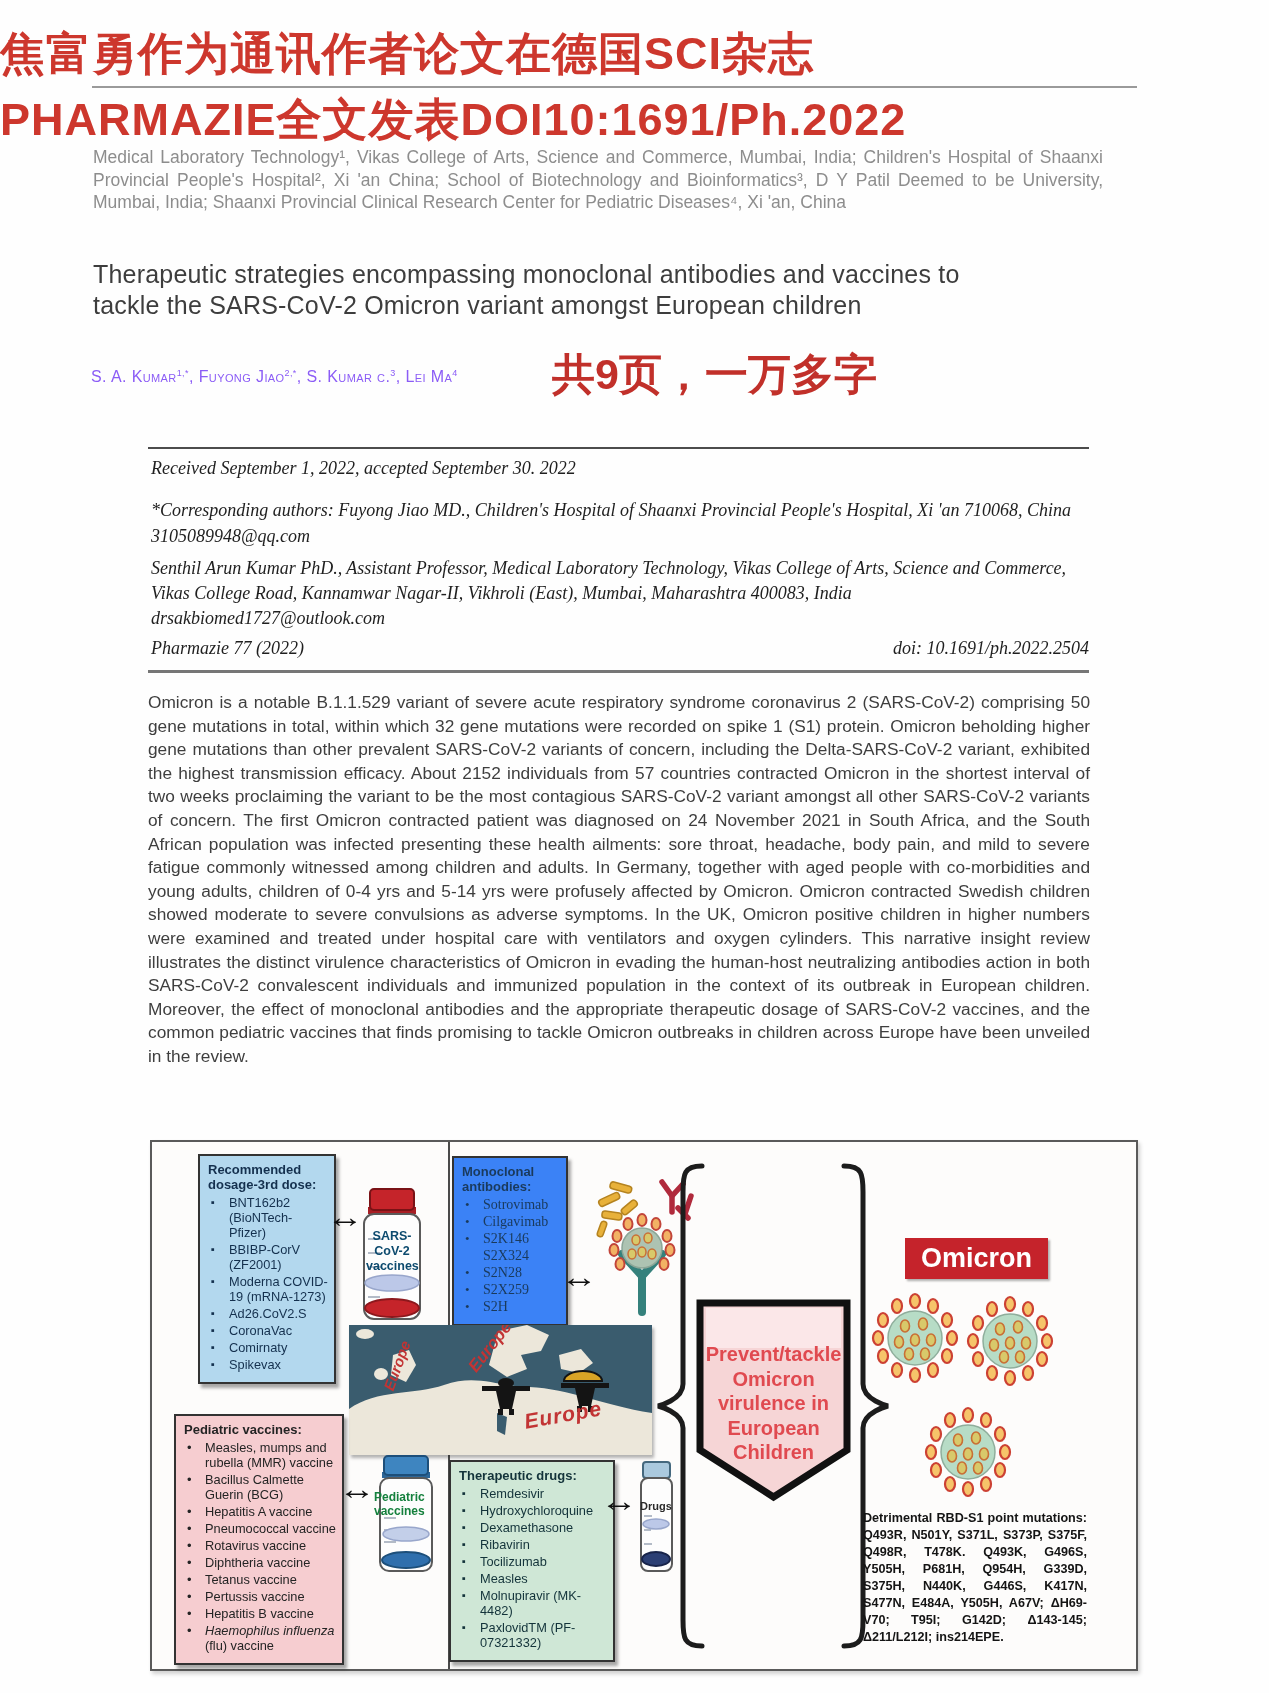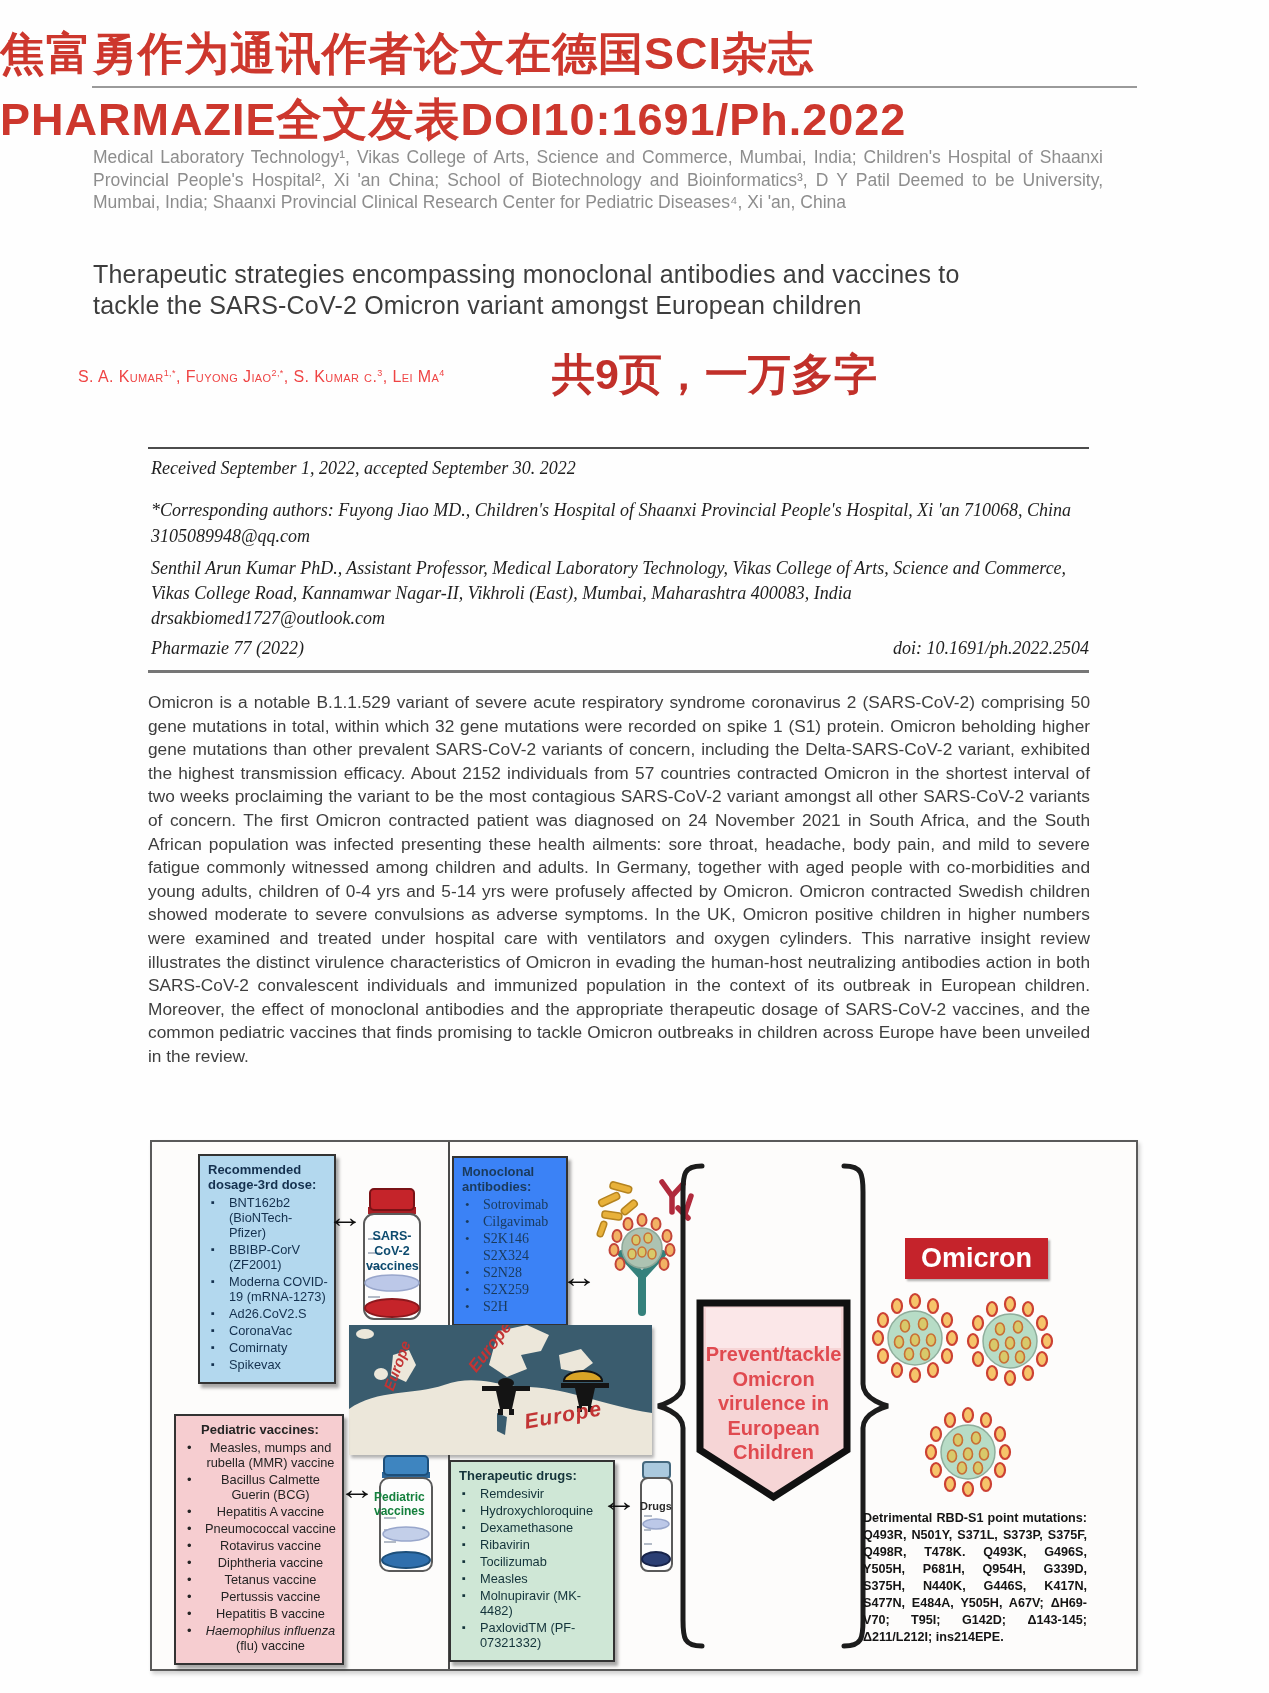--- a/index.html
+++ b/index.html
@@ -10,21 +10,21 @@
          font-weight:700;font-size:45px;letter-spacing:1px;white-space:nowrap;}
   .red-h1{top:24px;}
   .red-h2{top:90px;}
   .gray-rule{position:absolute;top:86px;left:92px;width:1045px;border-top:2px solid #9a9a9a;}
   
   .affil{position:absolute;left:93px;top:146px;width:1010px;font-size:17.5px;line-height:22.5px;
          color:#8d8d8d;text-align:justify;}
   
   .title{position:absolute;left:93px;top:247px;width:905px;font-size:25px;line-height:31px;
          font-weight:400;color:#3d3d3d;letter-spacing:.2px;margin-top:12px;}
-  .authors{position:absolute;left:78px;top:368px;font-size:16px;color:#ef4444;
+  .authors{position:absolute;left:91px;top:368px;font-size:16px;color:#8b5cf6;
            font-variant:small-caps;letter-spacing:.4px;}
   .authors sup{font-size:9px;}
   .pages-note{position:absolute;left:552px;top:346px;font-size:43px;font-weight:700;
               color:#c1302a;white-space:nowrap;}
   
   .serif{font-family:"Liberation Serif",serif;font-style:italic;color:#1f1f1f;}
   .rule1{position:absolute;top:447px;left:148px;width:941px;border-top:2px solid #4c4c4c;}
   .received{position:absolute;left:151px;top:458px;font-size:18px;}
   .corresp{position:absolute;left:151px;top:497px;width:938px;font-size:18px;line-height:26px;}
   .contact{position:absolute;left:151px;top:556px;width:938px;font-size:18px;line-height:25px;}
@@ -43,21 +43,21 @@
   .fig-box .bt{font-weight:700;font-size:13px;line-height:15px;}
   .fig-box ul{margin:3px 0 0 0;padding:0;list-style:none;}
   .fig-box li{position:relative;padding-left:21px;margin:2px 0;font-size:12.8px;line-height:15px;}
   .fig-box li::before{position:absolute;left:3px;top:0;}
   ul.sq li::before{content:"▪";font-size:11px;}
   ul.rd li::before{content:"•";font-size:13px;}
   .fig-box li.nobullet::before{content:"";}
   .box-blue{left:46px;top:12px;width:138px;background:#b3d8ee;color:#14304e;}
   .box-yellow{left:300px;top:14px;width:116px;background:#3b82f6;color:#1a3a5c;}
   .box-yellow li{font-family:"Liberation Serif",serif;font-size:14px;}
-  .box-pink{left:22px;top:272px;width:170px;background:#f6cdd0;color:#242424;text-align:center;}
+  .box-pink{left:22px;top:272px;width:170px;background:#f6cdd0;color:#242424;}
   .box-green{left:297px;top:318px;width:166px;background:#cfe7d6;color:#13333a;}
   .arrow{position:absolute;font-size:30px;font-weight:900;color:#101010;transform:scaleX(1.25);}
   .vial{position:absolute;}
   .vial-label{position:absolute;text-align:center;font-weight:700;}
   .lbl-sars{left:14px;top:42px;width:52px;font-size:12.5px;line-height:15px;color:#0c4a6e;}
   .lbl-ped{left:4px;top:36px;width:50px;font-size:12px;line-height:14px;color:#15803d;}
   .lbl-drugs{left:2px;top:40px;width:38px;font-size:11px;color:#2a2a2a;}
   .map{position:absolute;left:197px;top:183px;width:303px;height:130px;background:#3a5c6e;
        overflow:hidden;box-shadow:2px 3px 3px rgba(40,40,40,.35);}
   .eu-lbl{position:absolute;color:#c23434;font-weight:700;font-style:italic;white-space:nowrap;}

